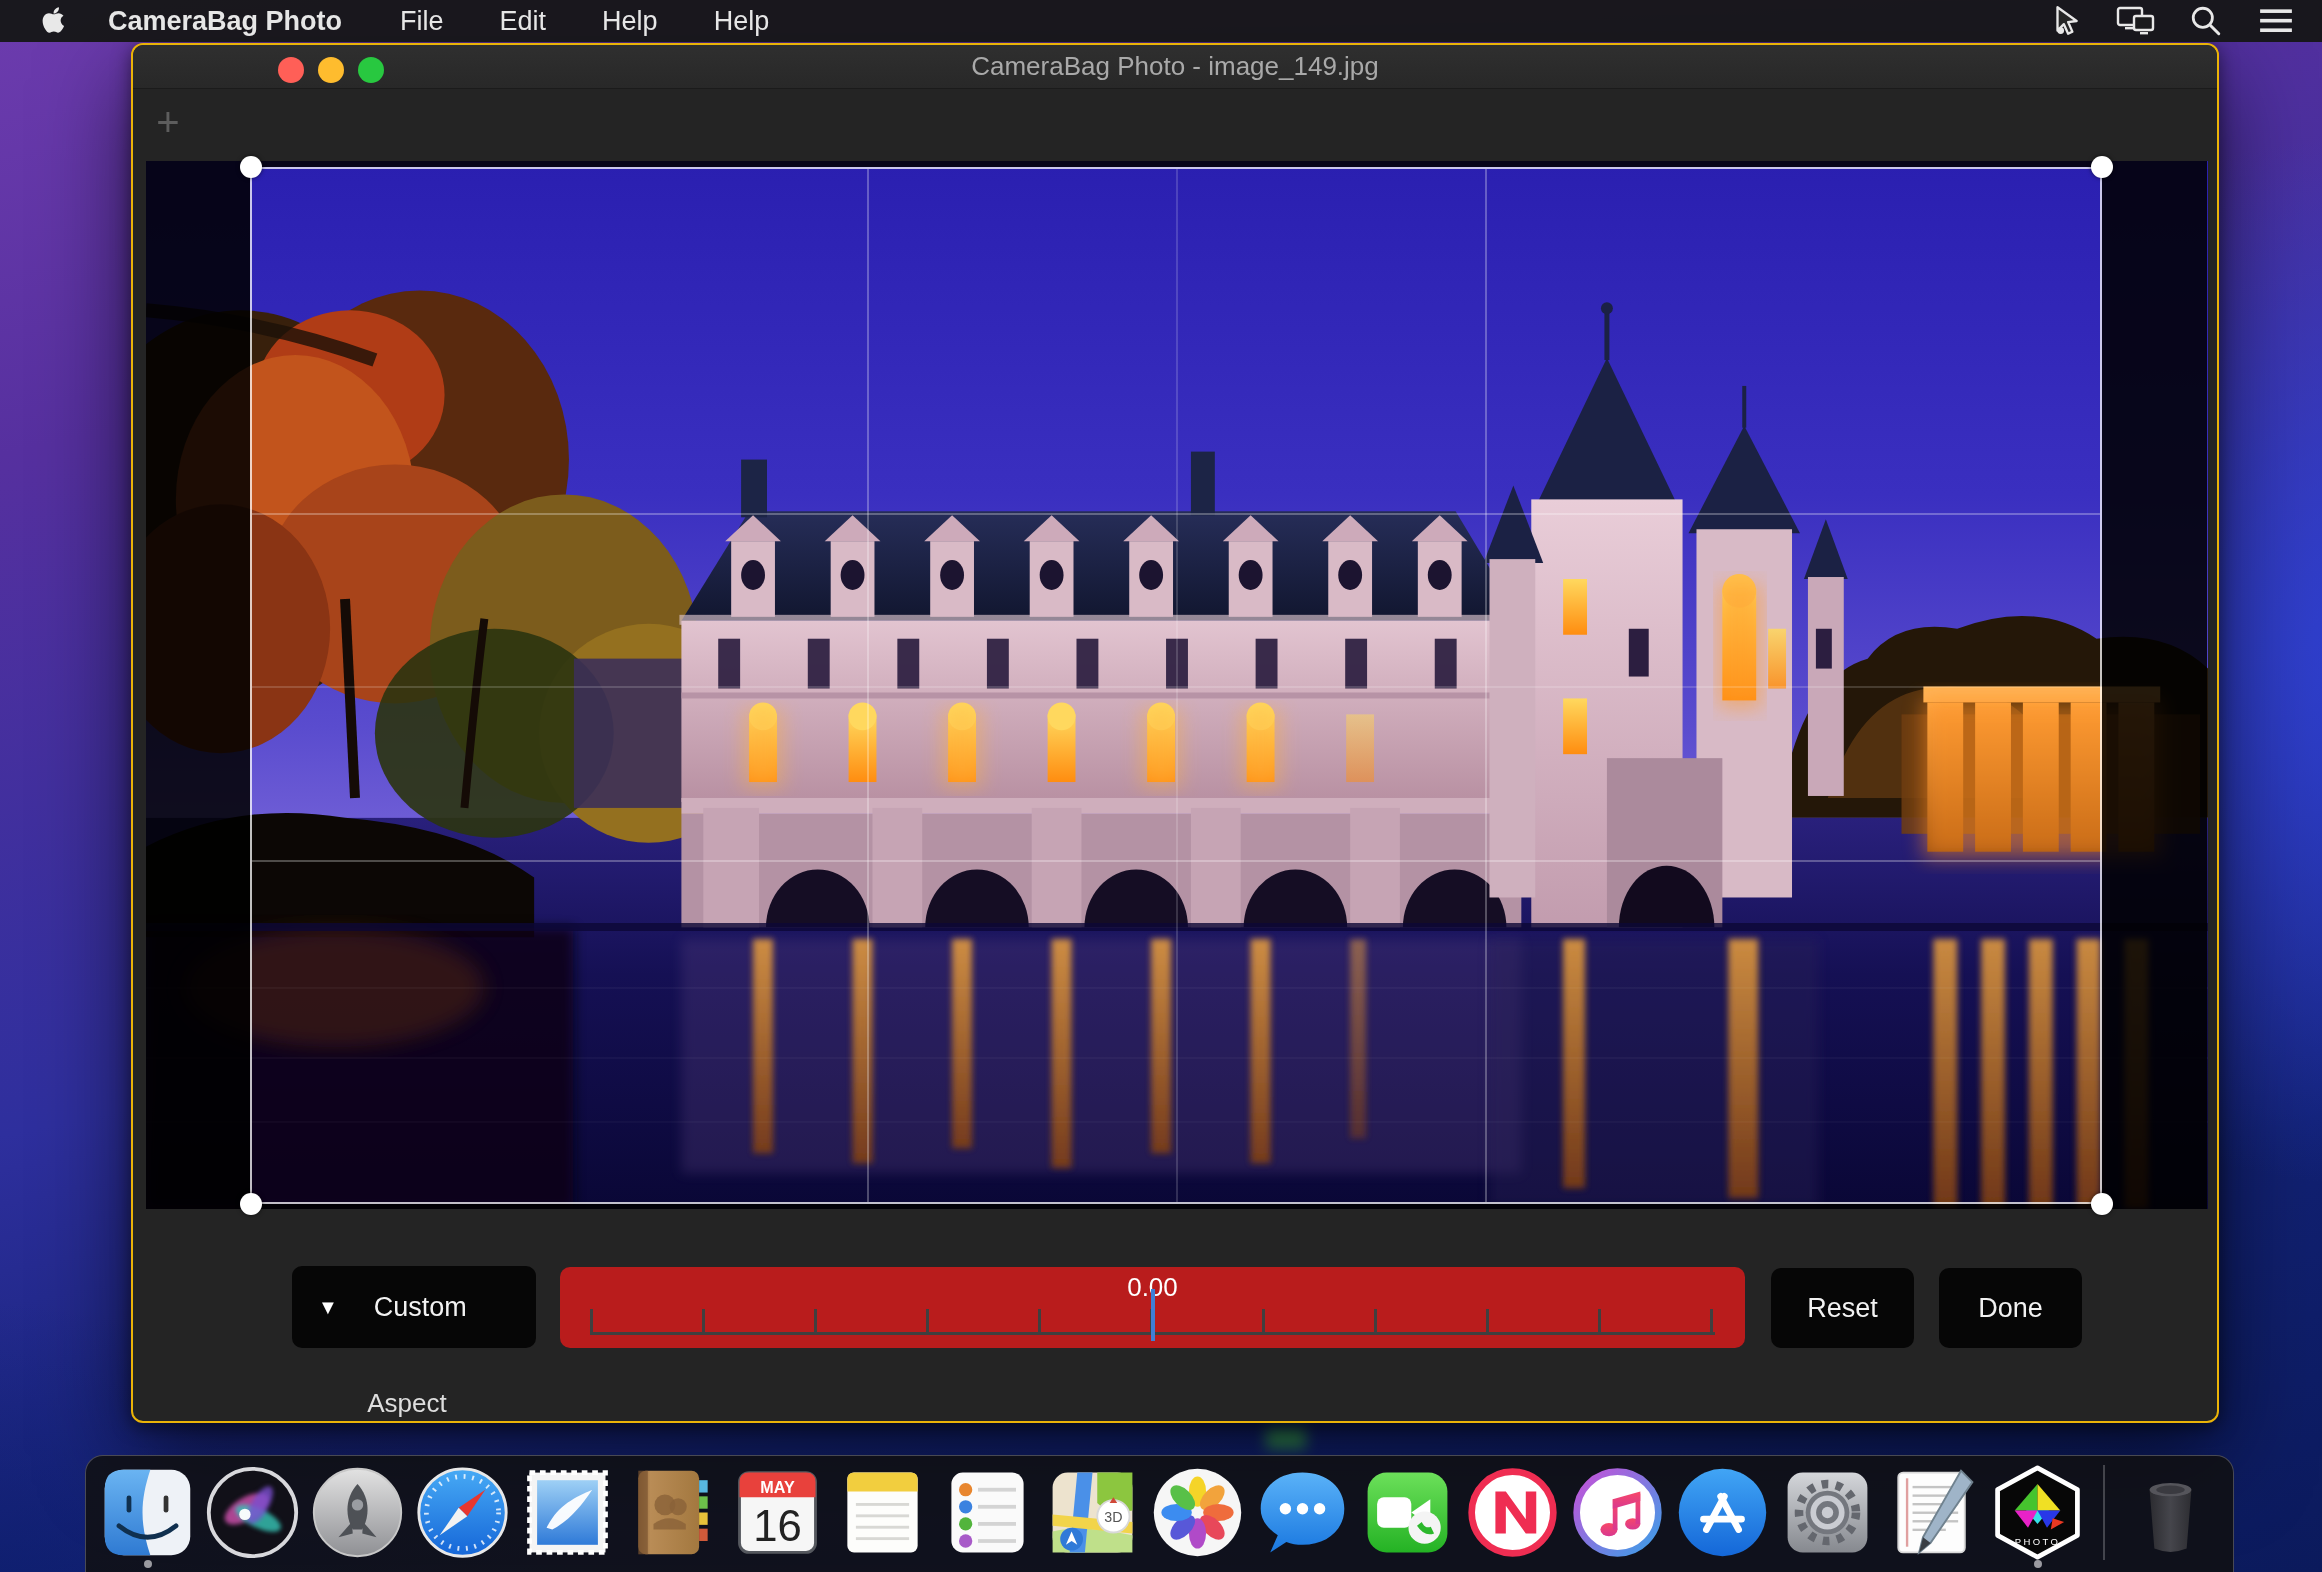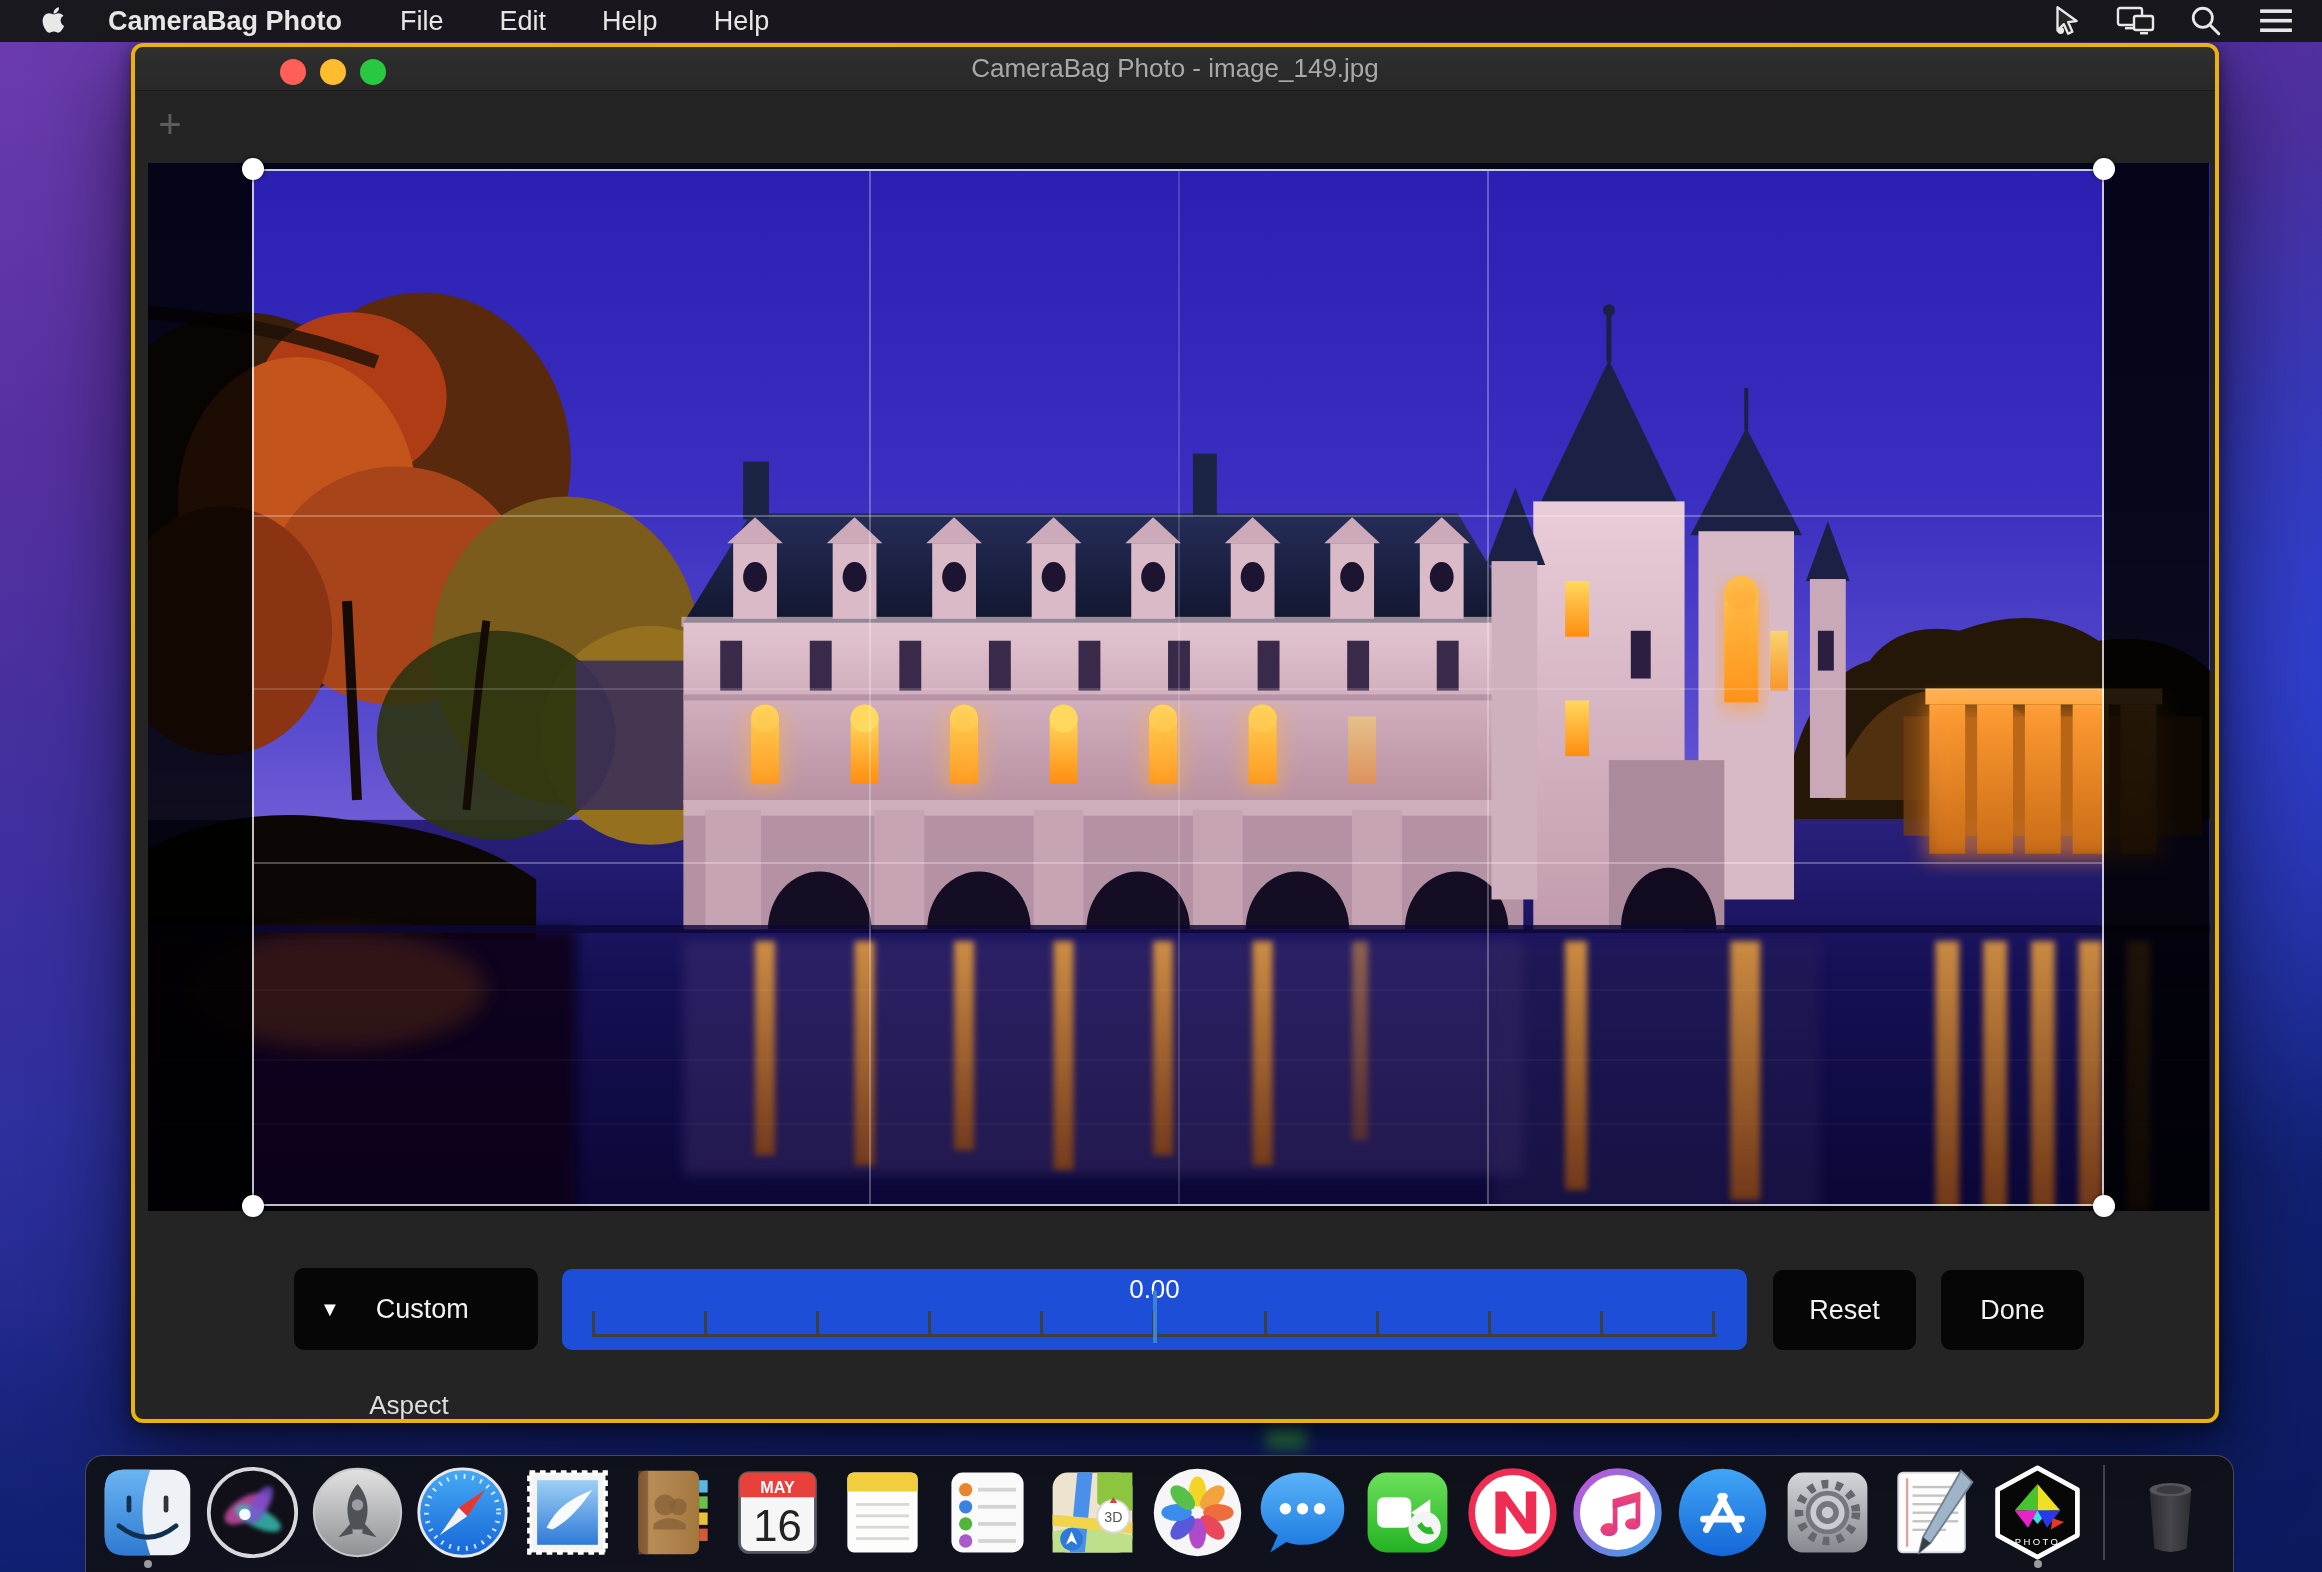--- a/index.html
+++ b/index.html
@@ -19,21 +19,21 @@
     font-size:27px; color:#e6e6e6; }
   #menubar .apple { margin-left:32px; width:46px; display:flex; justify-content:center; }
   #menubar .mitem { padding:0 28px; height:30px; display:flex; align-items:center; }
   #menubar .appname { font-weight:bold; padding:0 30px; }
   #menubar .spacer { flex:1; }
   #menubar .status { display:flex; align-items:center; gap:30px; margin-right:26px; }
   #menubar .status .sic { width:40px; height:36px; display:flex; align-items:center; justify-content:center; }
 
   
   #window { position:absolute; left:131px; top:43px; width:2088px; height:1380px;
-    background:#242424; border-radius:12px; border:4px solid #eab308;
+    background:#242424; border-radius:12px; border:2px solid #eab308;
     box-shadow:0 34px 90px rgba(0,0,0,.6), 0 4px 18px rgba(0,0,0,.5); z-index:10; }
   #titlebar { position:absolute; left:0; top:0; width:100%; height:44px;
     background:linear-gradient(#2f2f2f,#282828); border-bottom:1px solid #1b1b1b;
     border-radius:11px 11px 0 0; display:flex; align-items:center; justify-content:center; }
   .tl { position:absolute; top:12px; width:26px; height:26px; border-radius:50%; }
   #tl-close { left:145px; background:#ff5f57; }
   #tl-min   { left:185px; background:#febc2e; }
   #tl-zoom  { left:225px; background:#28c840; }
   #wtitle { font-size:26px; color:#a9a9a9; }
   #addbtn { position:absolute; left:18px; top:62px; width:34px; height:34px;
@@ -55,21 +55,21 @@
   .gh { left:0; height:2px; width:100%; }
   .handle { position:absolute; width:22px; height:22px; border-radius:50%; background:#fff;
     box-shadow:0 0 4px rgba(0,0,0,.6); }
 
   
   .blackbtn { position:absolute; background:#060606; border-radius:10px; color:#f2f2f2;
     font-size:27px; display:flex; align-items:center; justify-content:center; }
   #aspectbtn { left:159px; top:1221px; width:244px; height:82px; justify-content:flex-start; padding-left:26px; }
   #aspectbtn .caret { font-size:20px; color:#fff; margin-right:36px; }
   #slider { position:absolute; left:427px; top:1222px; width:1185px; height:81px;
-    background:#1d4ed8; border-radius:10px; }
+    background:#b91c1c; border-radius:10px; }
   #slider .value { position:absolute; left:0; top:5px; width:100%; text-align:center;
     font-size:26px; color:#fff; }
   #ruler { position:absolute; left:30px; right:30px; bottom:13px; height:26px;
     border-bottom:3px solid #3f3f3f;
     background:repeating-linear-gradient(90deg, #3f3f3f 0 3px, transparent 3px 112px);
     background-position:left bottom; }
   #indicator { position:absolute; left:calc(50% - 2px); top:22px; width:4px; height:52px; }
   .toollabel { position:absolute; text-align:center; font-size:26px; color:#dedede; }
   #lbl-aspect { left:152px; top:1323px; width:244px;margin-top:20px; }
   #lbl-straighten { left:427px; top:1323px; width:1185px; }

